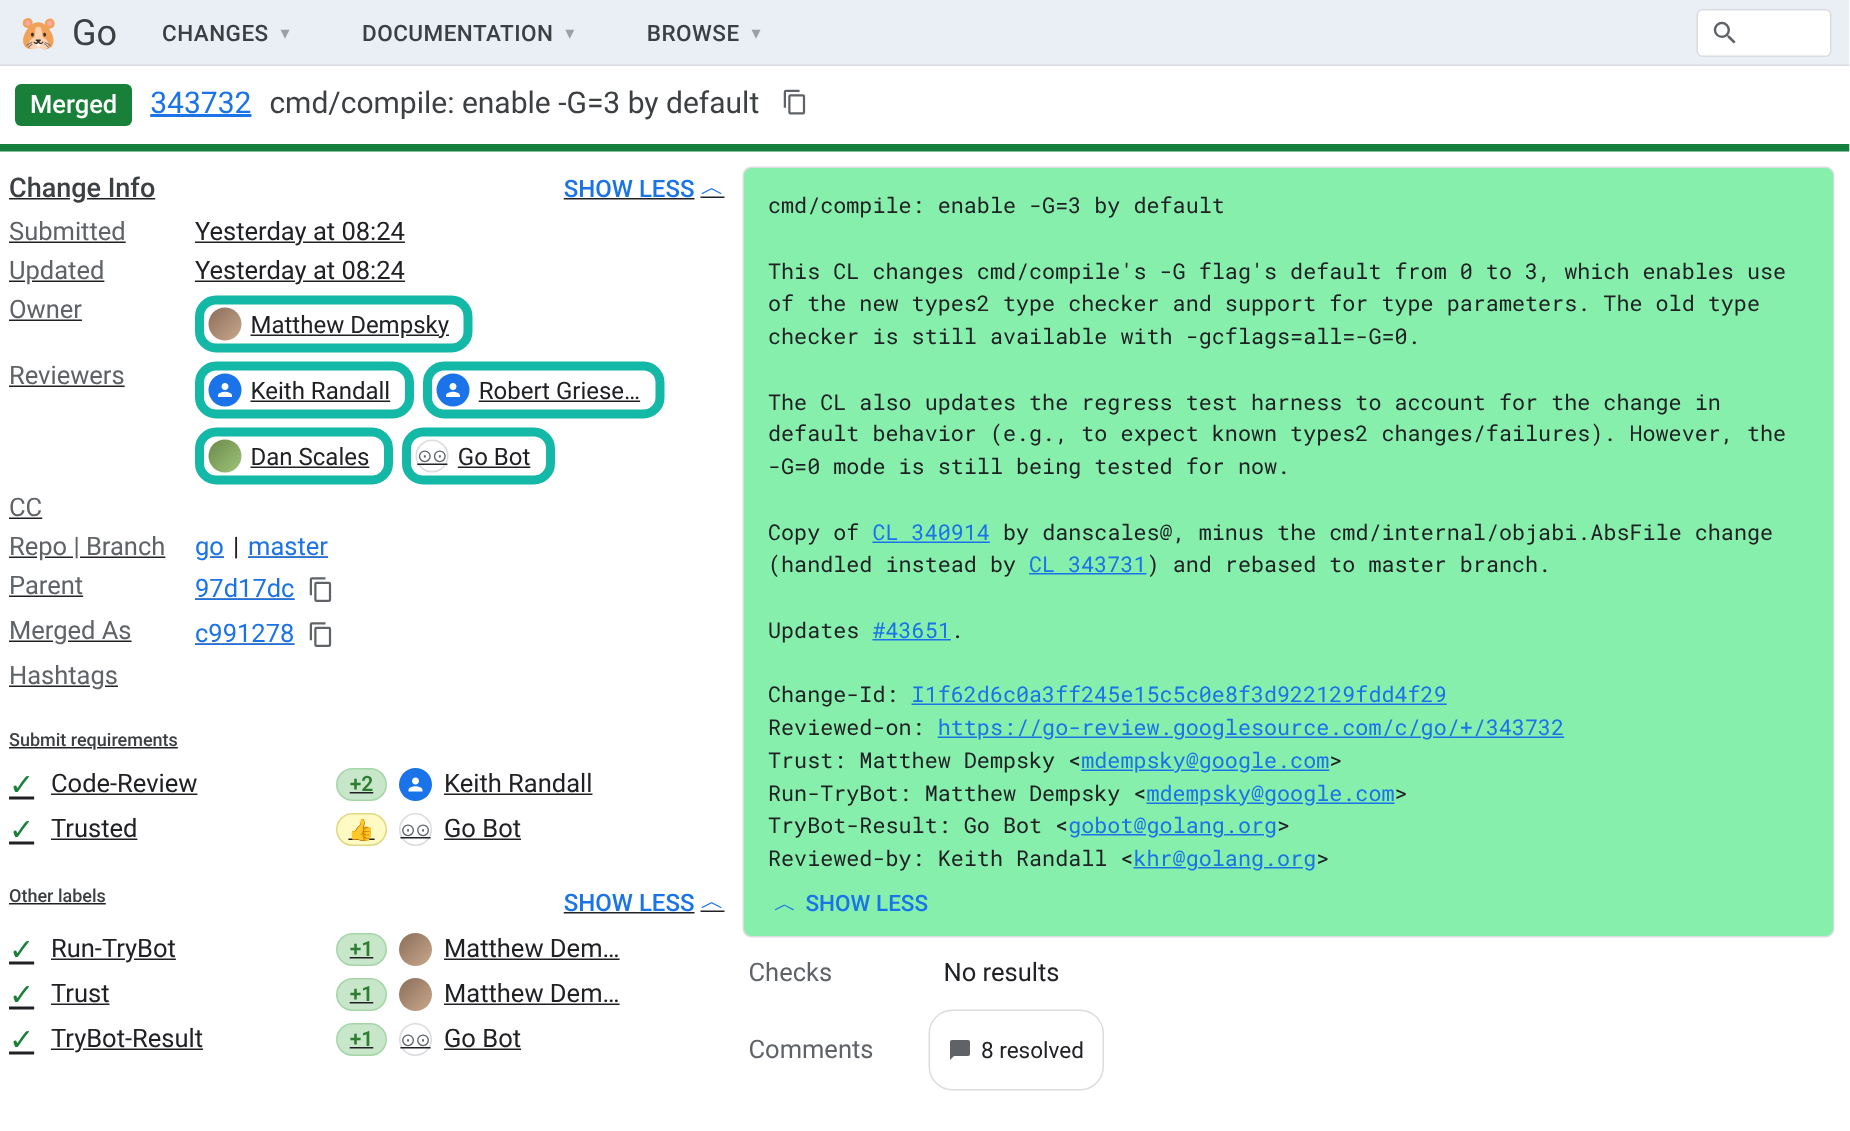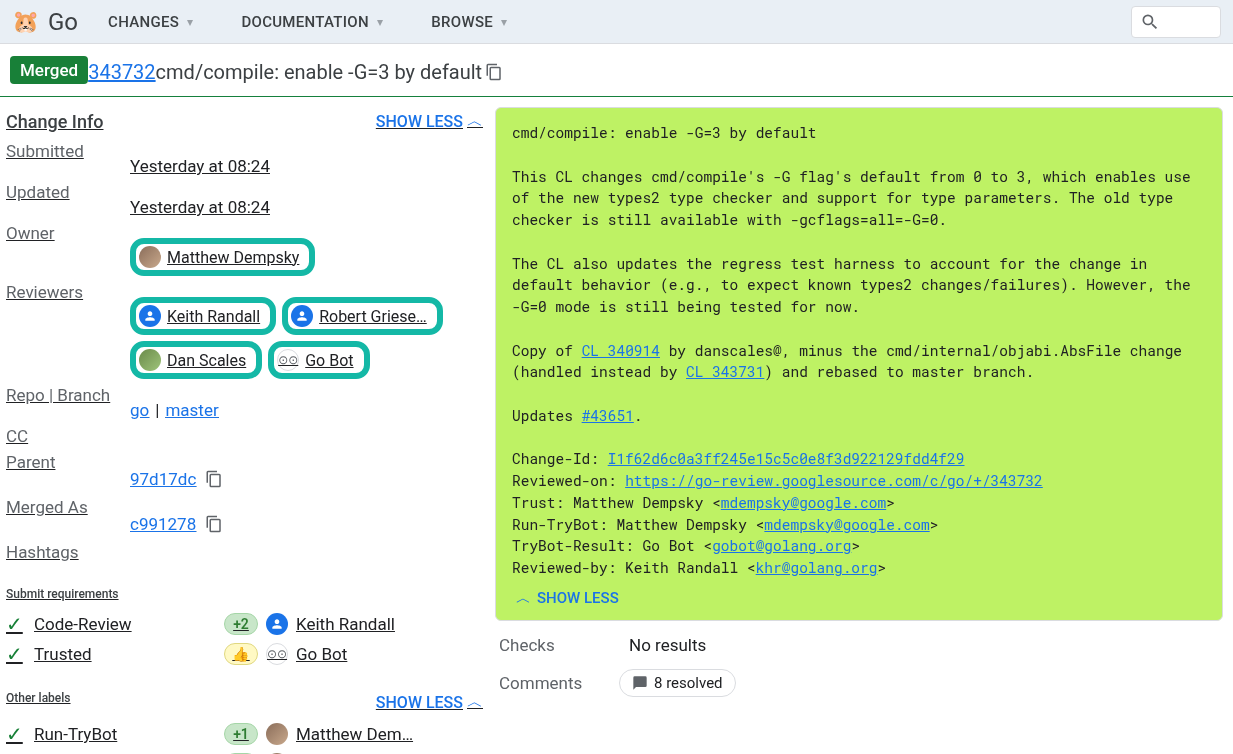--- a/index.html
+++ b/index.html
@@ -10,67 +10,67 @@
   .topnav { display: flex; align-items: center; height: 44px; background: #e9eff5; padding: 0 12px; border-bottom: 1px solid #dadce0; }
   .topnav .logo { width: 28px; height: 28px; margin-right: 8px; display:flex; align-items:center; justify-content:center; font-size:22px; }
   .topnav .brand { font-size: 24px; font-weight: 400; margin-right: 30px; color:#3c4043;}
   .topnav .navlink { font-size: 15px; font-weight: 500; letter-spacing: .3px; color:#3c4043; margin-right: 48px; display:flex; align-items:center; cursor:pointer; }
   .topnav .navlink .chev { margin-left:8px; color:#9aa0a6; font-size:12px;}
   .topnav .spacer { flex:1; }
   .searchbox { width: 90px; height: 32px; background:#fff; border:1px solid #dadce0; border-radius:4px; display:flex; align-items:center; padding:0 8px; color:#5f6368;}
   .searchbox svg { width:20px; height:20px; fill:#5f6368; }
 
   
-  .subjectbar { display:flex; align-items:flex-end; padding: 12px 10px; gap:0; border-bottom:1px solid #15803d;}
+  .subjectbar { display:flex; align-items:flex-start; padding: 12px 10px; gap:12px; border-bottom:5px solid #15803d;}
   .status-chip { background:#188038; color:#fff; font-weight:500; font-size:17px; padding:4px 10px; border-radius:4px;}
   .subjectbar .cl-num { font-size:20px; }
   .subjectbar .subject { font-size:20px; color:#3c4043; }
   .icon-btn { width:24px; height:24px; display:inline-flex; align-items:center; justify-content:center; cursor:pointer; color:#5f6368;}
   .icon-btn svg { width:18px; height:18px; fill:currentColor; }
 
   
   .main { display:flex; align-items:flex-start; }
   .leftcol { width: 495px; padding: 14px 12px 20px 6px; text-decoration: underline; }
   .rightcol { flex:1; padding: 10px 10px 20px 0; }
 
   .section-header { display:flex; align-items:center; justify-content:space-between; margin-bottom:6px;}
   .section-title { font-size:18px; font-weight:500; color:#3c4043;}
   .showless { color:#1a73e8; font-size:16px; font-weight:500; display:flex; align-items:center; gap:4px; cursor:pointer;}
 
   .info-row { display:flex; align-items:flex-start; padding: 3px 0; }
   .info-label { width: 124px; color:#5f6368; font-size:17px; flex-shrink:0; }
-  .info-value { font-size:17px; display:flex; flex-wrap:wrap; gap:6px; align-items:center;margin-top:15px; }
+  .info-value { font-size:17px; display:flex; flex-wrap:wrap; gap:6px; align-items:center; }
   .user-chip { display:inline-flex; align-items:center; gap:6px; border:6px solid #14b8a6; border-radius:14px; padding:2px 10px 2px 3px; font-size:16px; background:#fff; }
   .avatar { width:22px; height:22px; border-radius:50%; background:#ccc; display:inline-flex; align-items:center; justify-content:center; font-size:12px; color:#fff; flex-shrink:0;}
   .avatar.photo1 { background: linear-gradient(135deg,#8a6d5a,#c9a98c); }
   .avatar.photo3 { background: linear-gradient(135deg,#6a8a4a,#9fc47a); }
   .avatar.generic { background:#1a73e8; }
   .avatar.bot { background:#fff; border:1px solid #dadce0; color:#5f6368;}
   .avatar svg { width:14px; height:14px; fill:currentColor;}
 
   .sr-section { margin-top:22px;}
   .sr-title { font-size:12px; font-weight:500; color:#3c4043; margin-bottom:8px;}
   .sr-row { display:flex; align-items:center; padding:3px 0;}
   .sr-check { width:22px; color:#188038; font-size:20px; margin-right:6px;}
   .sr-name { width:190px; font-size:17px; }
   .vote-chip { display:inline-flex; align-items:center; justify-content:center; min-width:34px; height:22px; border-radius:12px; font-size:14px; font-weight:600; margin-right:8px;}
   .vote-green { background:#c8e6c9; color:#2e7d32; border:1px solid #a5d6a7;}
   .vote-thumb { background:#fff9c4; border:1px solid #e0d880; font-size:14px;}
   .sr-user { display:flex; align-items:center; gap:8px; font-size:17px;}
 
   
-  .msgbox { border:1px solid #dadce0; border-radius:6px; background:#bef264; padding:14px 16px 10px; }
+  .msgbox { border:1px solid #dadce0; border-radius:6px; background:#86efac; padding:14px 16px 10px; }
   .msgbox pre { font-family: "Roboto Mono", Menlo, Consolas, monospace; font-size:14.5px; line-height:1.5; white-space:pre-wrap; word-break:break-word; color:#202124;}
   .msgbox pre a { color:#1a73e8; }
   .msg-showless { color:#1a73e8; font-weight:500; font-size:15px; display:flex; align-items:center; gap:6px; padding:10px 4px 2px; cursor:pointer;}
 
   .below { display:flex; gap:40px; padding: 14px 4px; }
   .below .lbl { color:#5f6368; font-size:17px; width:100px;}
   .below .val { font-size:17px; }
-  .resolved-chip { display:inline-flex; align-items:center; gap:6px; border:1px solid #dadce0; border-radius:16px; padding:4px 12px; font-size:15px; cursor:pointer;}
+  .resolved-chip { display:inline-flex; align-items:center; gap:6px; border:1px solid #dadce0; border-radius:16px; padding:17px 12px; font-size:15px; cursor:pointer;}
   .resolved-chip svg { width:16px; height:16px; fill:#5f6368;}
 </style>
 </head>
 <body>
 
 <div class="topnav">
   <span class="logo">🐹</span>
   <span class="brand">Go</span>
   <span class="navlink">
       <span>CHANGES</span>
@@ -157,27 +157,27 @@
             <span>Dan Scales</span>
           </span>
         <span class="user-chip">
             <span class="avatar bot">⊙⊙</span>
             <span>Go Bot</span>
           </span>
       </span>
     </div>
 
     <div class="info-row">
+        <span class="info-label">CC</span>
+      </div>
+
+    <div class="info-row">
         <span class="info-label">Repo | Branch</span>
       <span class="info-value"><a>go</a> | <a>master</a></span>
     </div>
-
-    <div class="info-row">
-        <span class="info-label">CC</span>
-      </div>
 
     <div class="info-row">
         <span class="info-label">Parent</span>
       <span class="info-value">
           <a>97d17dc</a>
         <span class="icon-btn">
             <svg viewBox="0 0 24 24">
               <path d="M16 1H4a2 2 0 00-2 2v14h2V3h12V1zm3 4H8a2 2 0 00-2 2v14a2 2 0 002 2h11a2 2 0 002-2V7a2 2 0 00-2-2zm0 16H8V7h11v14z"></path>
             </svg>
           </span>

